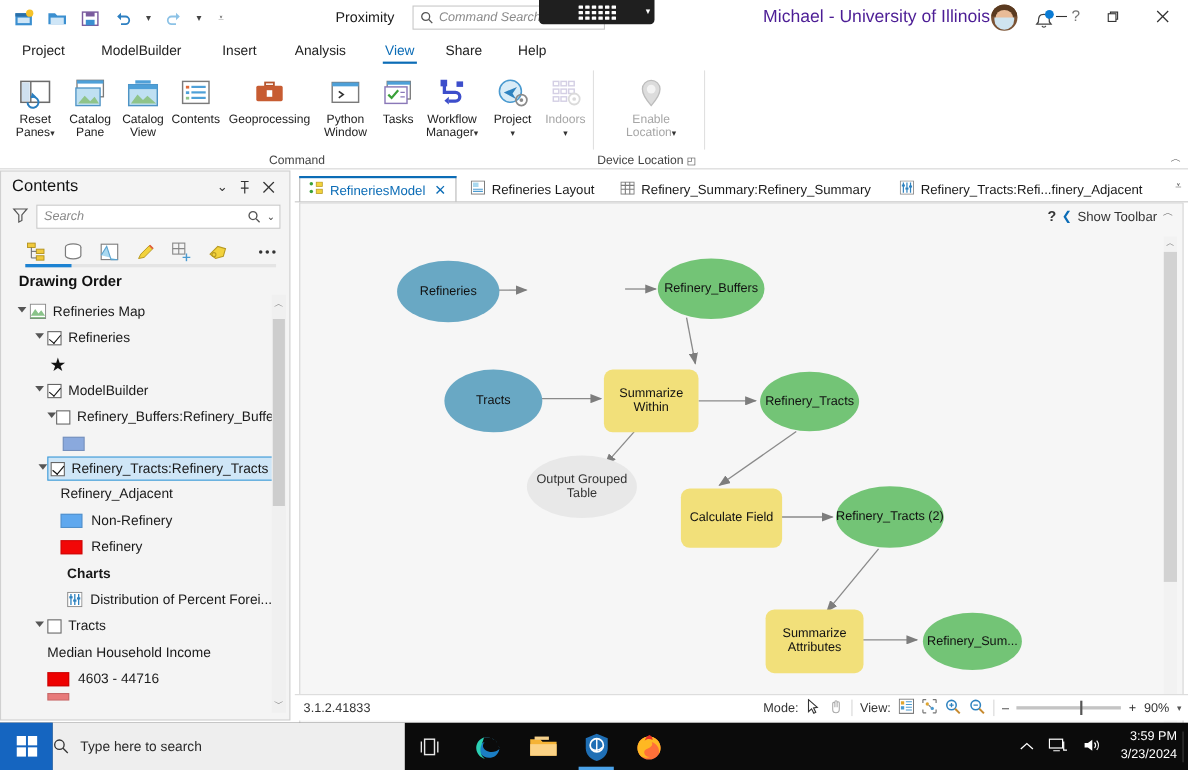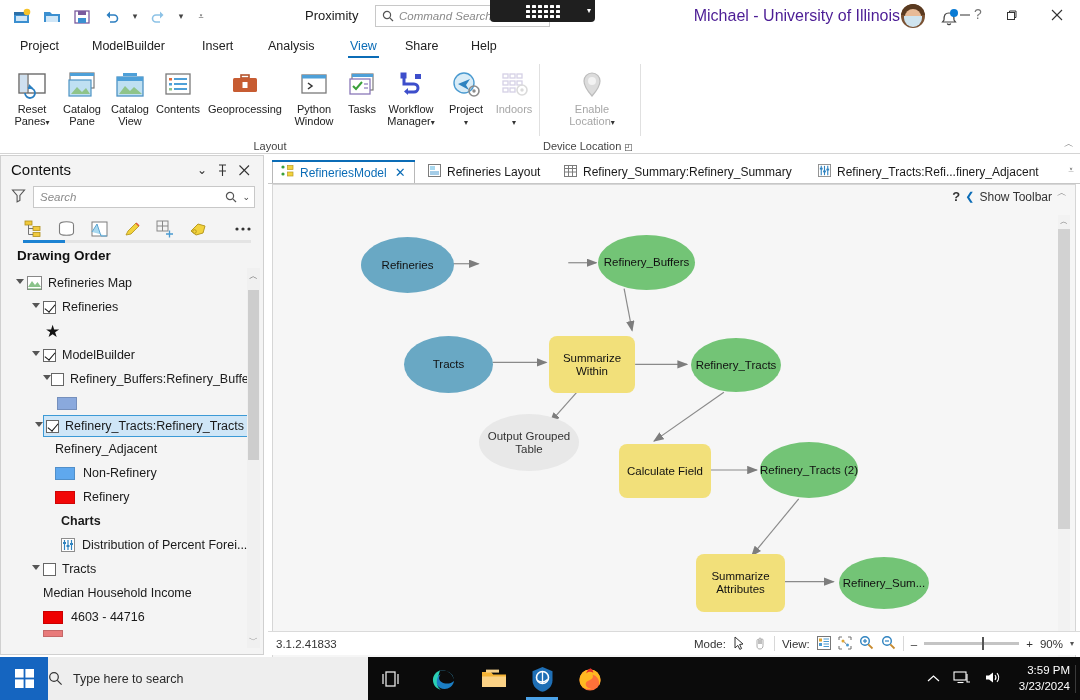--- a/index.html
+++ b/index.html
@@ -393,21 +393,21 @@
                 <rect x="5" y="18" width="5" height="4"></rect>
                 <rect x="12" y="18" width="5" height="4"></rect>
               </g>
               <circle cx="24" cy="20" r="5" fill="none" stroke="#a8a8a8" stroke-width="1.6"></circle>
               <circle cx="24" cy="20" r="1.7" fill="#a8a8a8"></circle>
             </svg>
         </div>
         <div class="lbl dim"><span>Indoors</span><br><span class="carets">▾</span></div>
       </div>
 
-      <div class="gtitle" style="left:0; width:540px">Layout</div>
+      <div class="gtitle" style="left:0; width:540px">Command</div>
       <div class="gsep"></div>
     </div>
 
     <div class="rgroup" style="left:541px; width:100px;">
       <div class="bigbtn" style="left:18px; width:66px">
         <div class="ico">
           <svg width="26" height="30" viewBox="0 0 26 30">
               <path d="M13 3a8 8 0 0 0-8 8c0 6 8 15 8 15s8-9 8-15a8 8 0 0 0-8-8z" fill="#dcdcdc" stroke="#bcbcbc" stroke-width="1.2"></path>
               <circle cx="13" cy="11" r="4" fill="#f3f3f3"></circle>
             </svg>

